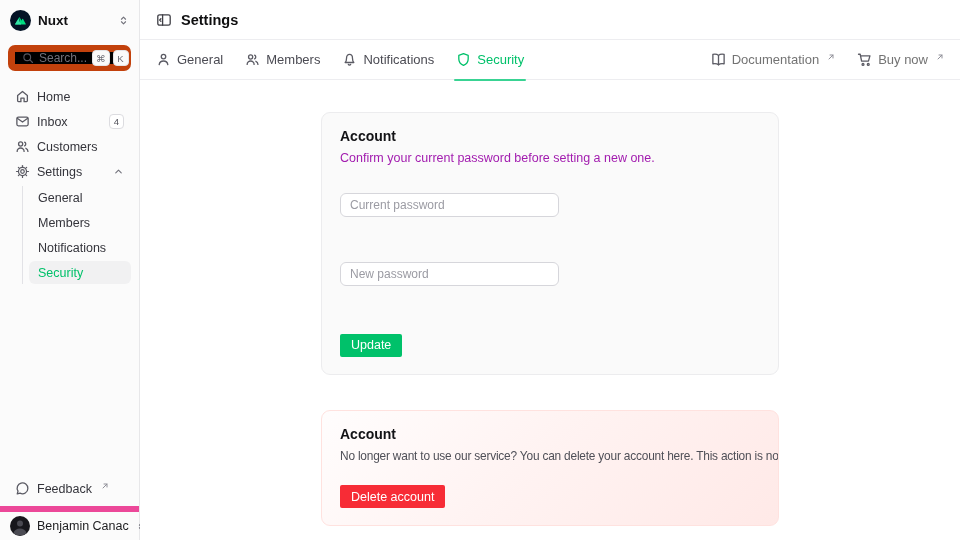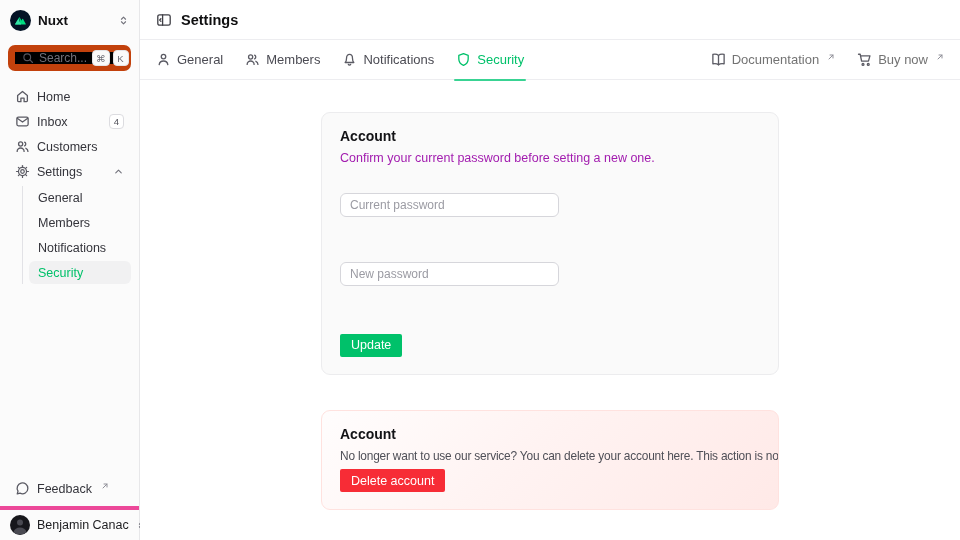--- a/index.html
+++ b/index.html
@@ -53,21 +53,21 @@
     display:flex; flex-direction:column; gap:2px; margin-top:1px;
   }
   .sub-item {
     font-size:12.5px; color:#34343b; padding:4.5px 9px; border-radius:6px; cursor:pointer;
   }
   .sub-item.active { background:#f1f1f2; color:#00c16a; }
 
   .sb-footer { margin-top:auto; padding:6px 8px 6px; display:flex; flex-direction:column; gap:2px; }
   .ext-arrow { color:#8f8f98; margin-left:2px; margin-bottom:6px; }
   .sb-user {
-    border-top:4px solid #ec4899; height:34px; display:flex; align-items:center;
+    border-top:6px solid #ec4899; height:34px; display:flex; align-items:center;
     gap:7px; padding:4px 10px; cursor:pointer;
   }
   .sb-user .uname { font-size:12.5px; font-weight:500; color:#1d1d20; flex:1; white-space:nowrap; }
 
   
   .main { flex:1; display:flex; flex-direction:column; background:#fff; min-width:0; }
   .page-header {
     height:40px; border-bottom:1px solid #ededf0; display:flex; align-items:center;
     gap:9px; padding:0 16px;
   }
@@ -112,21 +112,21 @@
     background:#fff; padding:0 9px; font-size:12px; color:#27272a;
     font-family:inherit; outline:none; margin-bottom:9px;
   }
   .pw-input::placeholder { color:#9b9ba3; }
 
   .btn {
     border:none; border-radius:2px; color:#fff; font-size:12.5px; font-weight:400;
     font-family:inherit; padding:4.5px 11px; cursor:pointer; display:inline-block;
   }
   .btn-primary { background:#00c16a; margin-top:3px; }
-  .btn-danger { background:#f72c36; margin-top:4px; }
+  .btn-danger { background:#f72c36; margin-top:20px; }
 </style>
 </head>
 <body>
 
 <aside class="sidebar">
 
   <div class="sb-header">
     <span class="logo-circle">
       <svg width="13" height="13" viewBox="0 0 24 24" fill="none">
         <path d="M13.5 19.5h7.6c.6 0 1-.65.7-1.2L16.7 9.4a.8.8 0 0 0-1.4 0l-1.8 3.1" fill="#00dc82"></path>

